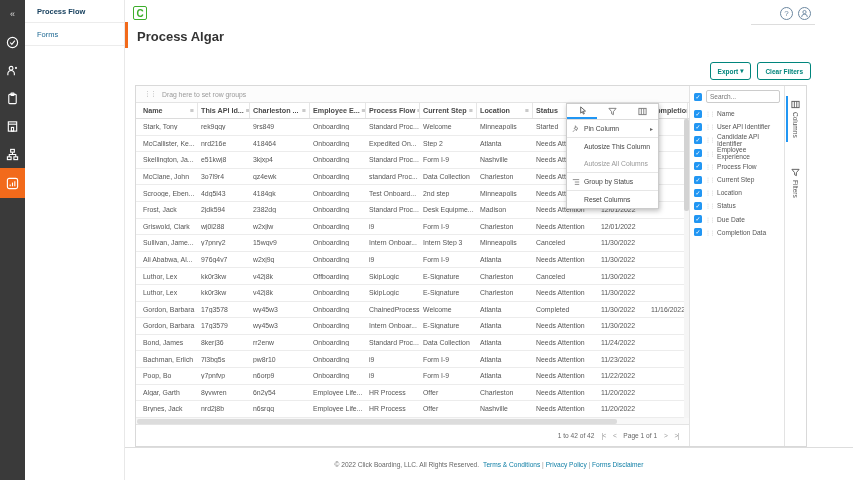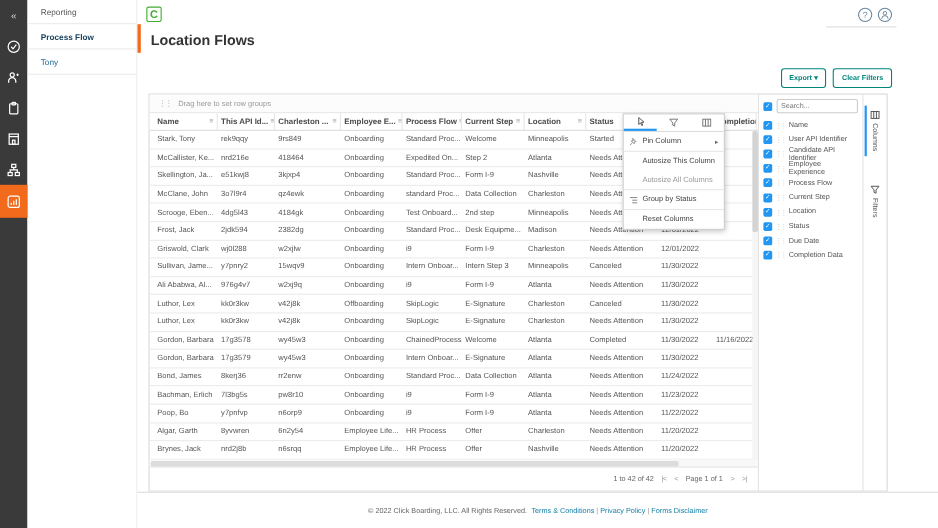--- a/index.html
+++ b/index.html
@@ -138,31 +138,30 @@
       <svg width="13" height="13" viewBox="0 0 14 14" fill="none" stroke="#fff" stroke-width="1.2">
           <rect x="1.5" y="1.5" width="11" height="11" rx="2"></rect>
           <line x1="4.5" y1="10" x2="4.5" y2="8"></line>
           <line x1="7" y1="10" x2="7" y2="6"></line>
           <line x1="9.5" y1="10" x2="9.5" y2="4.5"></line>
         </svg>
     </div>
   </aside>
 
   <nav class="sidenav">
-    <div class="sidenav-section">Reporting</div>
     <div id="sidenav-items">
         <div class="sidenav-item active">Process Flow</div>
-        <div class="sidenav-item">Tony</div>
+        <div class="sidenav-item">Forms</div>
       </div>
   </nav>
 
   <main class="main">
     <div class="logo">C</div>
     <div class="accent"></div>
-    <h1 class="page-title">Location Flows</h1>
+    <h1 class="page-title">Process Algar</h1>
 
     <div class="top-icons">
       <div class="circle-btn">?</div>
       <div class="circle-btn">
         <svg width="9" height="9" viewBox="0 0 10 10" fill="none" stroke="#6b87a0" stroke-width="1">
             <circle cx="5" cy="3.4" r="1.8"></circle>
             <path d="M1.8 9 a3.2 3.2 0 0 1 6.4 0"></path>
           </svg>
       </div>
     </div>

